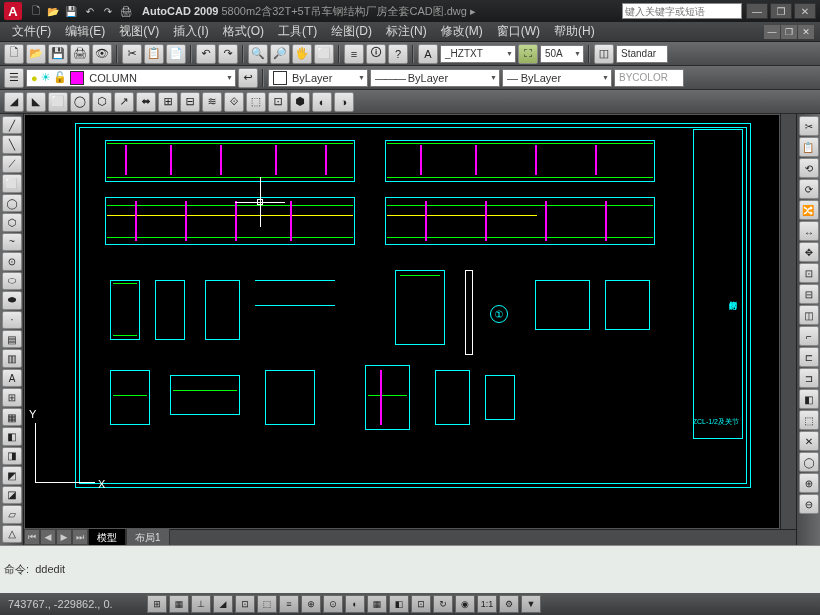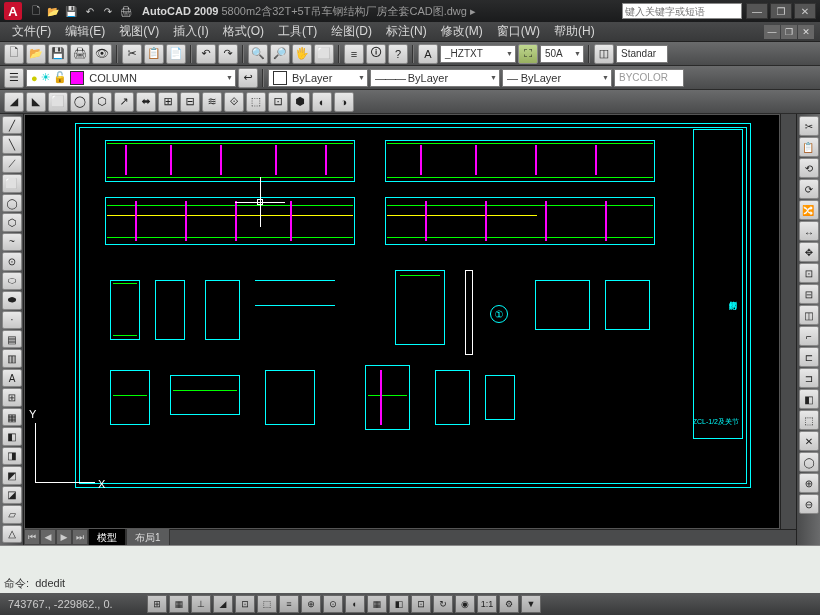--- a/index.html
+++ b/index.html
@@ -30,21 +30,21 @@
 .palette-btn{width:20px;height:20px;display:flex;align-items:center;justify-content:center;font-size:10px;color:#222;background:linear-gradient(#e8e8e8,#c8c8c8);border:1px solid #888;border-radius:2px}
 .canvas-wrap{flex:1;display:flex;flex-direction:column;min-width:0}
 .canvas{flex:1;background:#000;position:relative;overflow:hidden;border:1px solid #555}
 .scroll-v{width:16px;background:#4a4b4c;border-left:1px solid #222}
 .scroll-h-row{height:16px;display:flex}
 .model-tabs{display:flex;background:#3a3b3c;align-items:center}
 .mtab-btn{width:16px;height:16px;background:#666;color:#ccc;font-size:9px;display:flex;align-items:center;justify-content:center;border:1px solid #444}
 .mtab{padding:2px 8px;background:#5a5b5c;color:#ddd;font-size:10px;border:1px solid #333;border-bottom:none}
 .mtab.active{background:#000;color:#fff}
 .scroll-h{flex:1;background:#4a4b4c;border-top:1px solid #222}
-.cmd-panel{height:48px;background:#e8ece8;border-top:1px solid #888;padding:2px 4px;font-size:11px;color:#333;font-family:SimSun,monospace;display:flex;flex-direction:column;justify-content:flex-end}
+.cmd-panel{height:48px;background:#e8ece8;border-top:1px solid #888;padding:2px 4px;font-size:11px;color:#333;font-family:SimSun,monospace;display:flex;flex-direction:column;justify-content:center}
 .cmd-line{white-space:pre}
 .cmd-input-row{display:flex;align-items:center}
 .cmd-input{flex:1;background:#e8ece8;border:none;outline:none;font-family:inherit;font-size:11px}
 .status{height:22px;background:linear-gradient(#58595a,#38393a);display:flex;align-items:center;padding:0 4px;gap:3px;color:#ccc;font-size:10px}
 .status-coord{min-width:140px;padding:0 4px}
 .status-btn{width:20px;height:18px;background:linear-gradient(#c8c8c8,#a8a8a8);border:1px solid #666;display:flex;align-items:center;justify-content:center;font-size:9px;color:#222}
 .ucs-y{position:absolute;left:10px;bottom:45px;width:1px;height:60px;background:#fff}
 .ucs-x{position:absolute;left:10px;bottom:45px;width:60px;height:1px;background:#fff}
 .ucs-yl{position:absolute;left:4px;bottom:108px;color:#fff;font-size:11px}
 .ucs-xl{position:absolute;left:73px;bottom:38px;color:#fff;font-size:11px}

